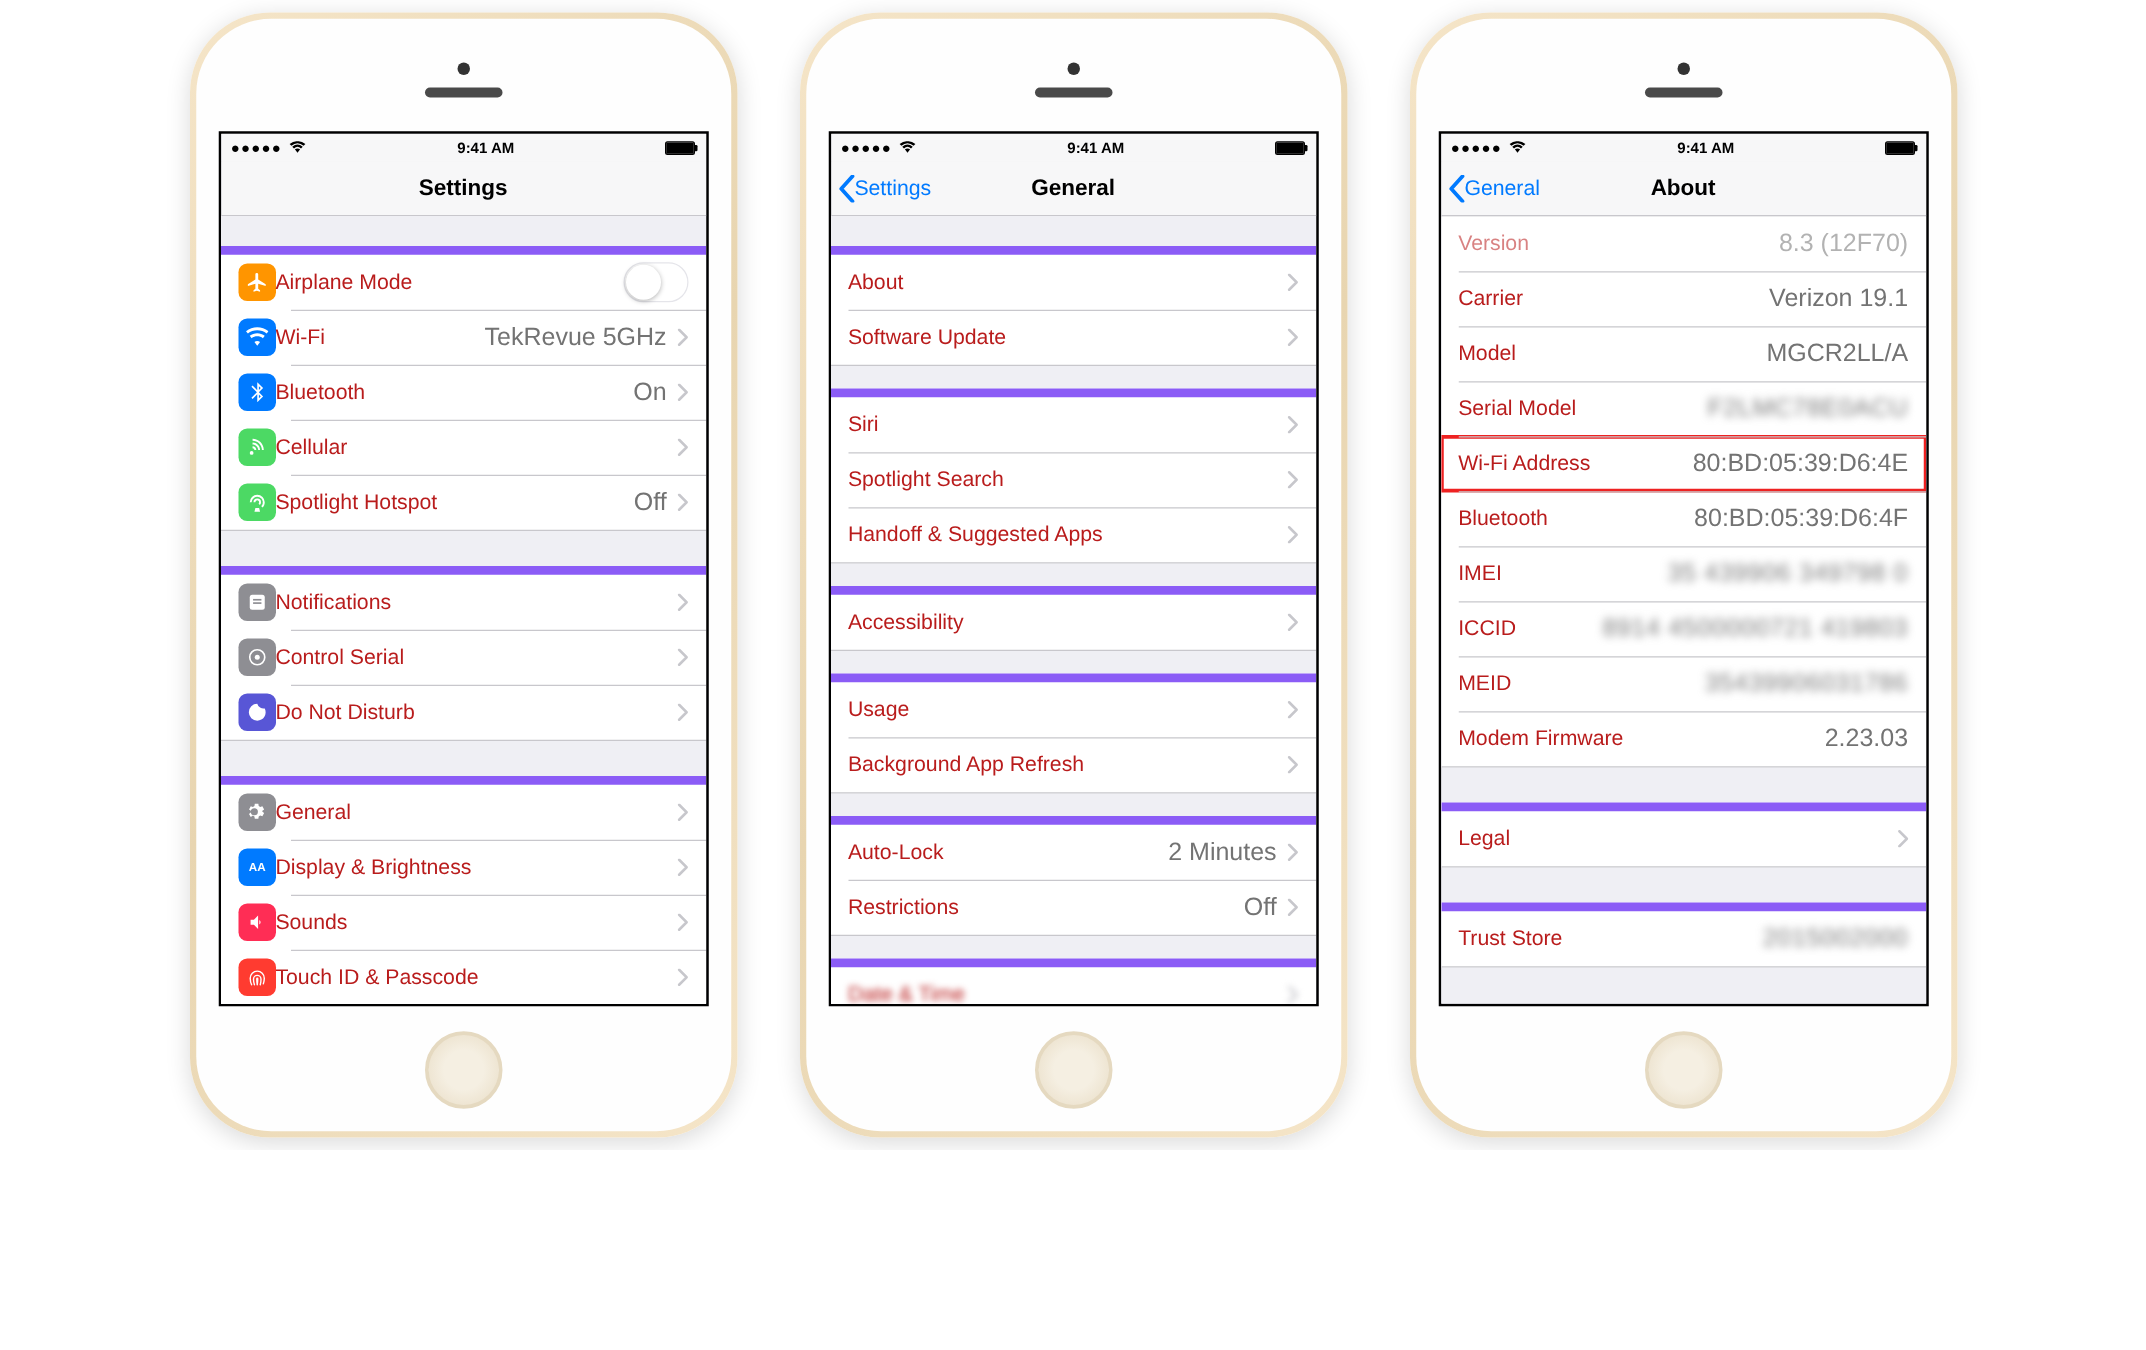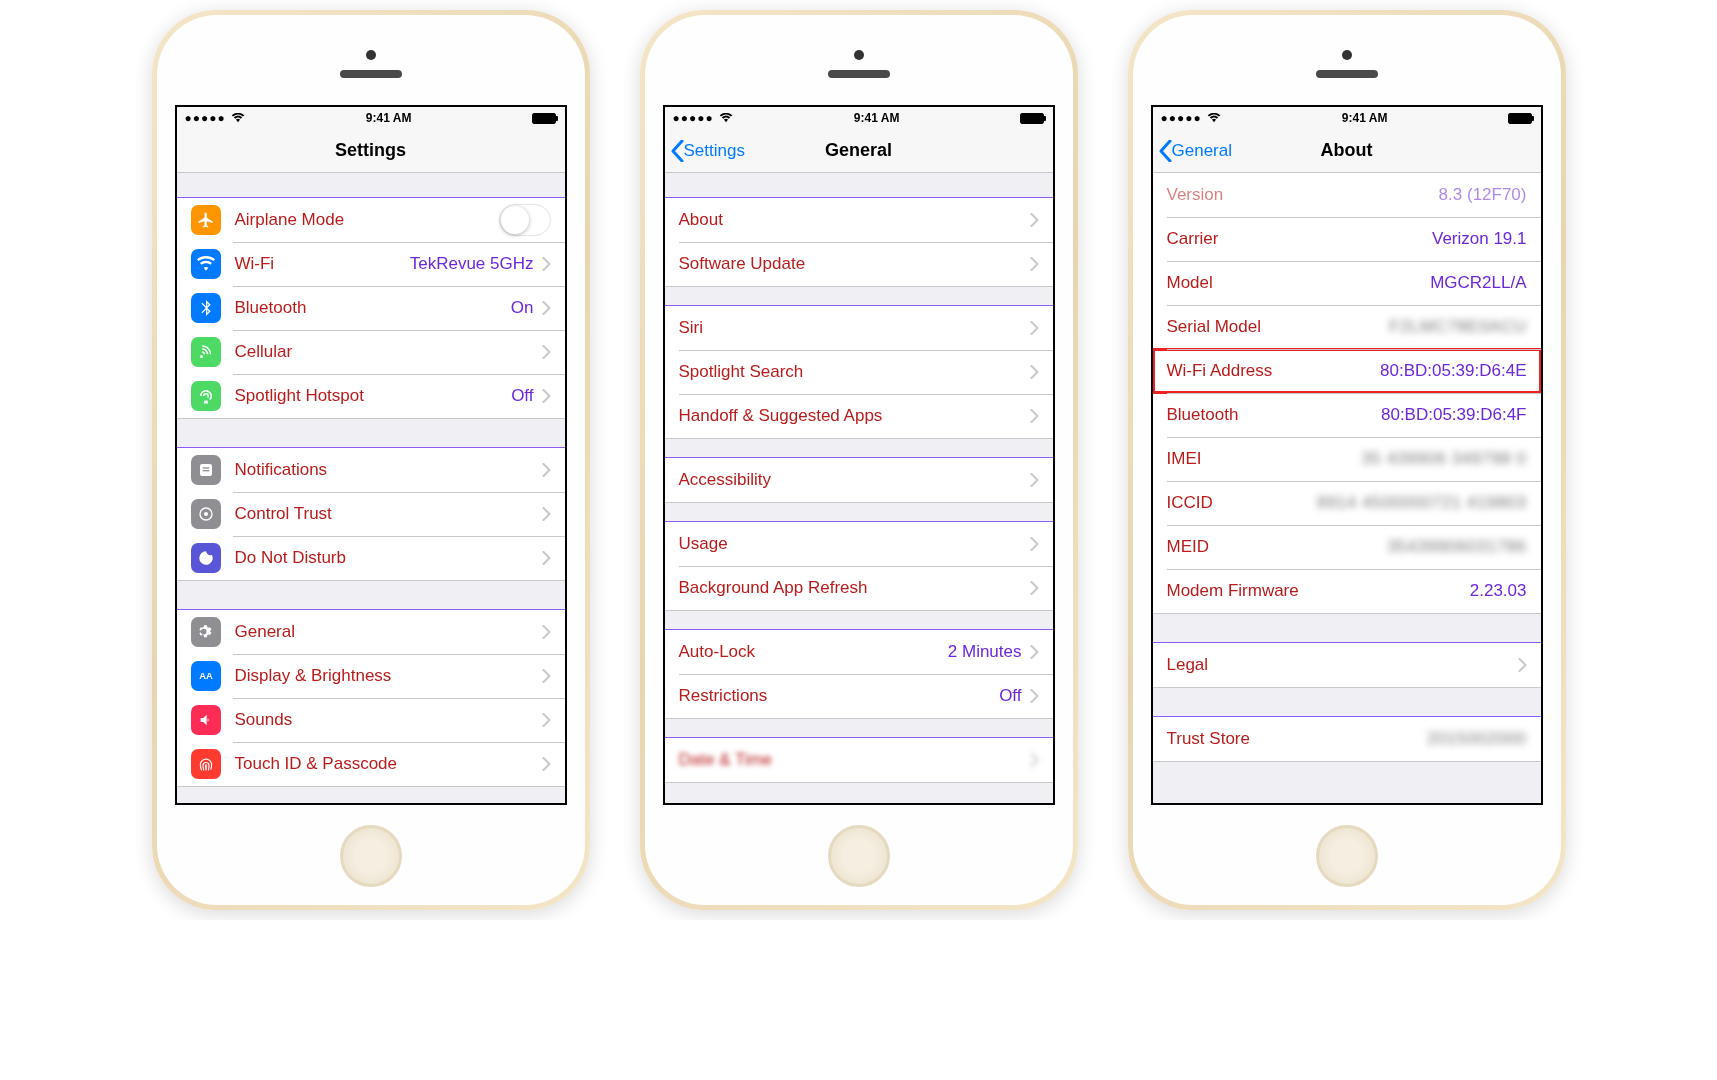--- a/index.html
+++ b/index.html
@@ -66,48 +66,47 @@
     border-bottom: 1px solid #c8c7cc;
     display:flex;
     align-items:center;
     position:relative;
     flex-shrink:0;
   }
   .nav-title { position:absolute; left:0; right:0; text-align:center; font-weight:600; font-size:18px; color:#000;}
   .nav-back { display:flex; align-items:center; color:#007aff; font-size:17px; padding-left:6px; cursor:pointer; position:relative; z-index:1;}
   .nav-back svg { width:13px; height:22px; }
   .content { flex:1; overflow-y:auto; background:#efeff4; }
-  .group { margin: 28px 0 0 0; background:#fff; border-top:1px solid #8b5cf6; border-bottom:1px solid #c8c7cc; }
+  .group { margin: 28px 0 0 0; background:#fff; border-top:7px solid #8b5cf6; border-bottom:1px solid #c8c7cc; }
   .group.tight { margin-top: 18px; }
   .group:first-child { margin-top: 24px; }
   .phone-3 .group:first-child { margin-top:0; border-top:none; }
   .phone-3 .content { padding-top:0; }
   .row {
     display:flex;
     align-items:center;
     min-height: 44px;
     padding: 0 14px 0 14px;
     position:relative;
   }
   .row + .row::before {
     content:'';
     position:absolute;
     top:0; left:14px; right:0;
     height:1px; background:#c8c7cc;
   }
   .row.with-icon + .row.with-icon::before { left: 56px; }
   .icon-box {
     width:30px; height:30px; border-radius:7px;
-    margin-right:14px;
     display:flex; align-items:center; justify-content:center;
     flex-shrink:0;
     color:#fff;
   }
   .row-label { flex:1; color:#b91c1c; }
-  .row-value { color:#6d28d9; font-size:17px; }
+  .row-value { color:#737373; font-size:20px; }
   .row-value.blurred { filter: blur(3.5px); color:#7a7a7a; letter-spacing:0.5px; }
   .chev { margin-left:8px; color:#c7c7cc; }
   .chev svg { width:9px; height:14px; display:block;}
   .toggle {
     width:52px; height:32px; background:#fff; border:1.5px solid #e5e5ea; border-radius:16px; position:relative;
   }
   .toggle::after{ content:''; position:absolute; left:1px; top:1px; width:28px; height:28px; background:#fff; border-radius:50%; box-shadow:0 1px 4px rgba(0,0,0,0.3);}
   .highlight { outline: 3px solid #e22; outline-offset:-2px; }
   
   .cutoff { color:#8e8e93; filter: blur(2.5px); }
@@ -220,21 +219,21 @@
                 </svg>
               </div>
             </div>
             <div class="row with-icon">
               <div class="icon-box" style="background:#8e8e93">
                 <svg width="16" height="16" viewBox="0 0 24 24">
                   <circle cx="12" cy="12" r="9" fill="none" stroke="#fff" stroke-width="2"></circle>
                   <circle cx="12" cy="12" r="3" fill="#fff"></circle>
                 </svg>
               </div>
-              <div class="row-label">Control Trust</div>
+              <div class="row-label">Control Serial</div>
               <div class="chev">
                 <svg viewBox="0 0 9 14">
                   <path d="M1.5 1 L7.5 7 L1.5 13" stroke="#c7c7cc" stroke-width="2" fill="none" stroke-linecap="round" stroke-linejoin="round"></path>
                 </svg>
               </div>
             </div>
             <div class="row with-icon">
               <div class="icon-box" style="background:#5856d6">
                 <svg width="18" height="18" viewBox="0 0 24 24">
                   <path fill="#fff" d="M12 3a9 9 0 0 0 0 18 9 9 0 0 0 8-13 7 7 0 0 1-8-5z"></path>

